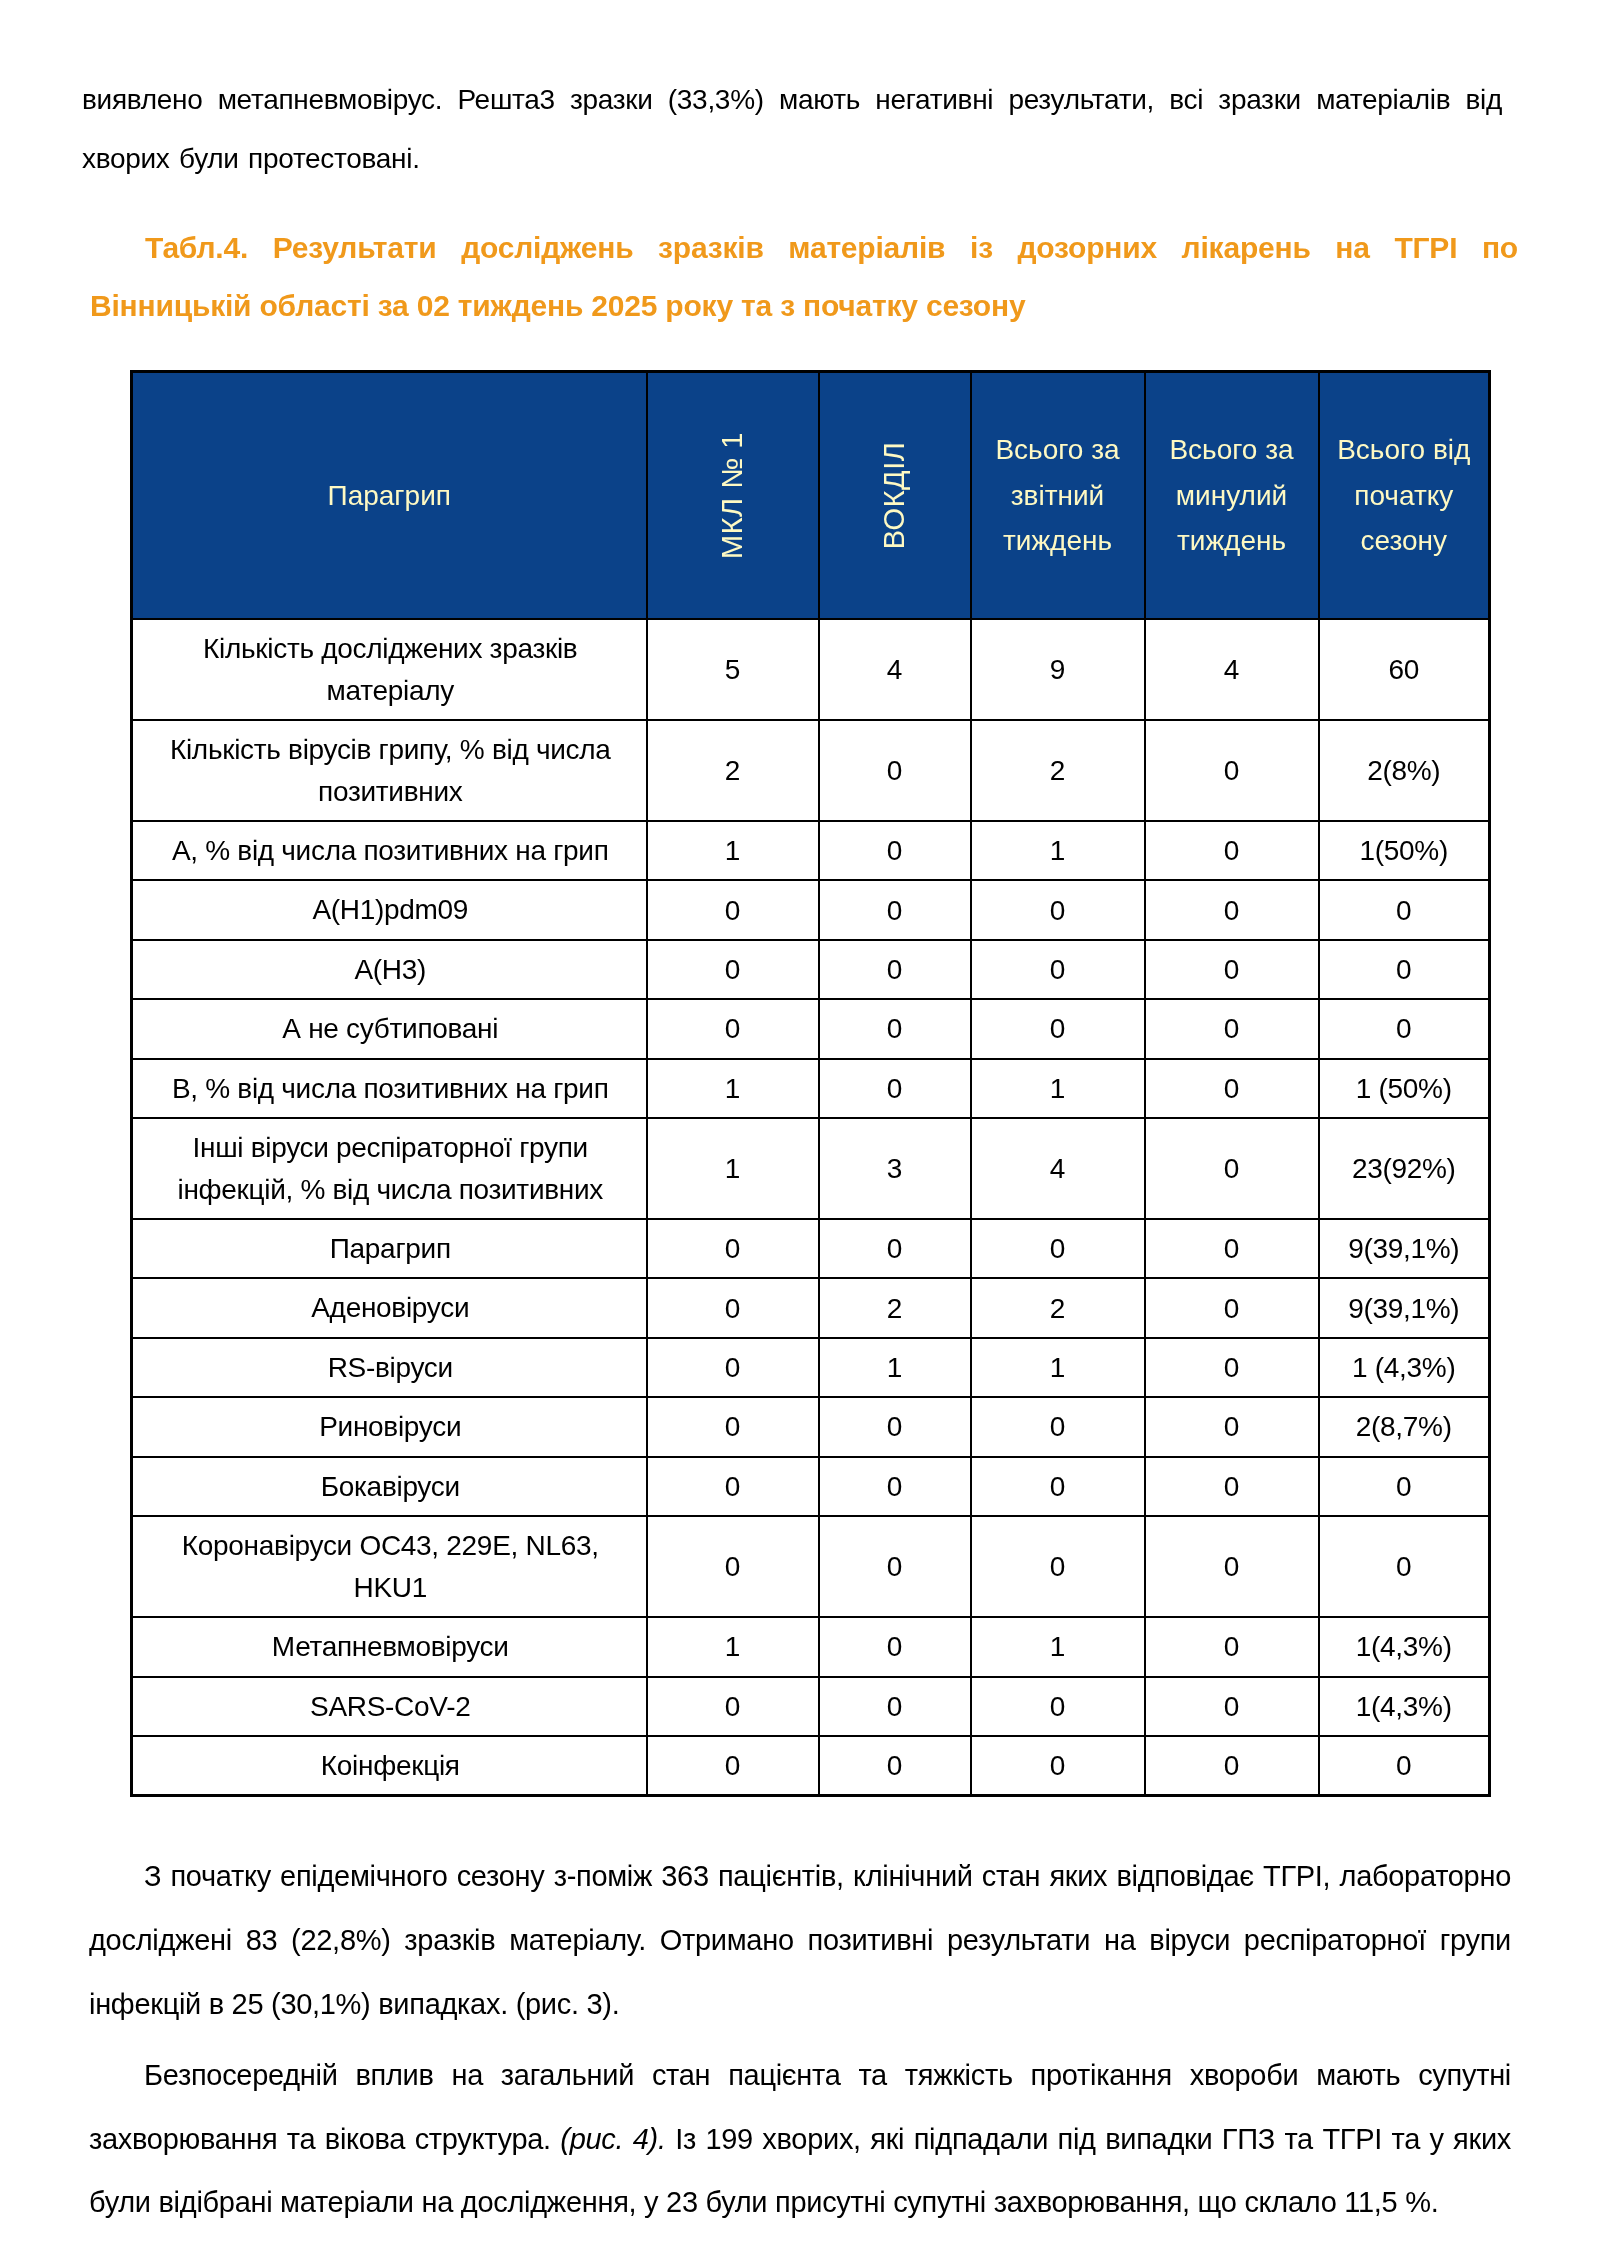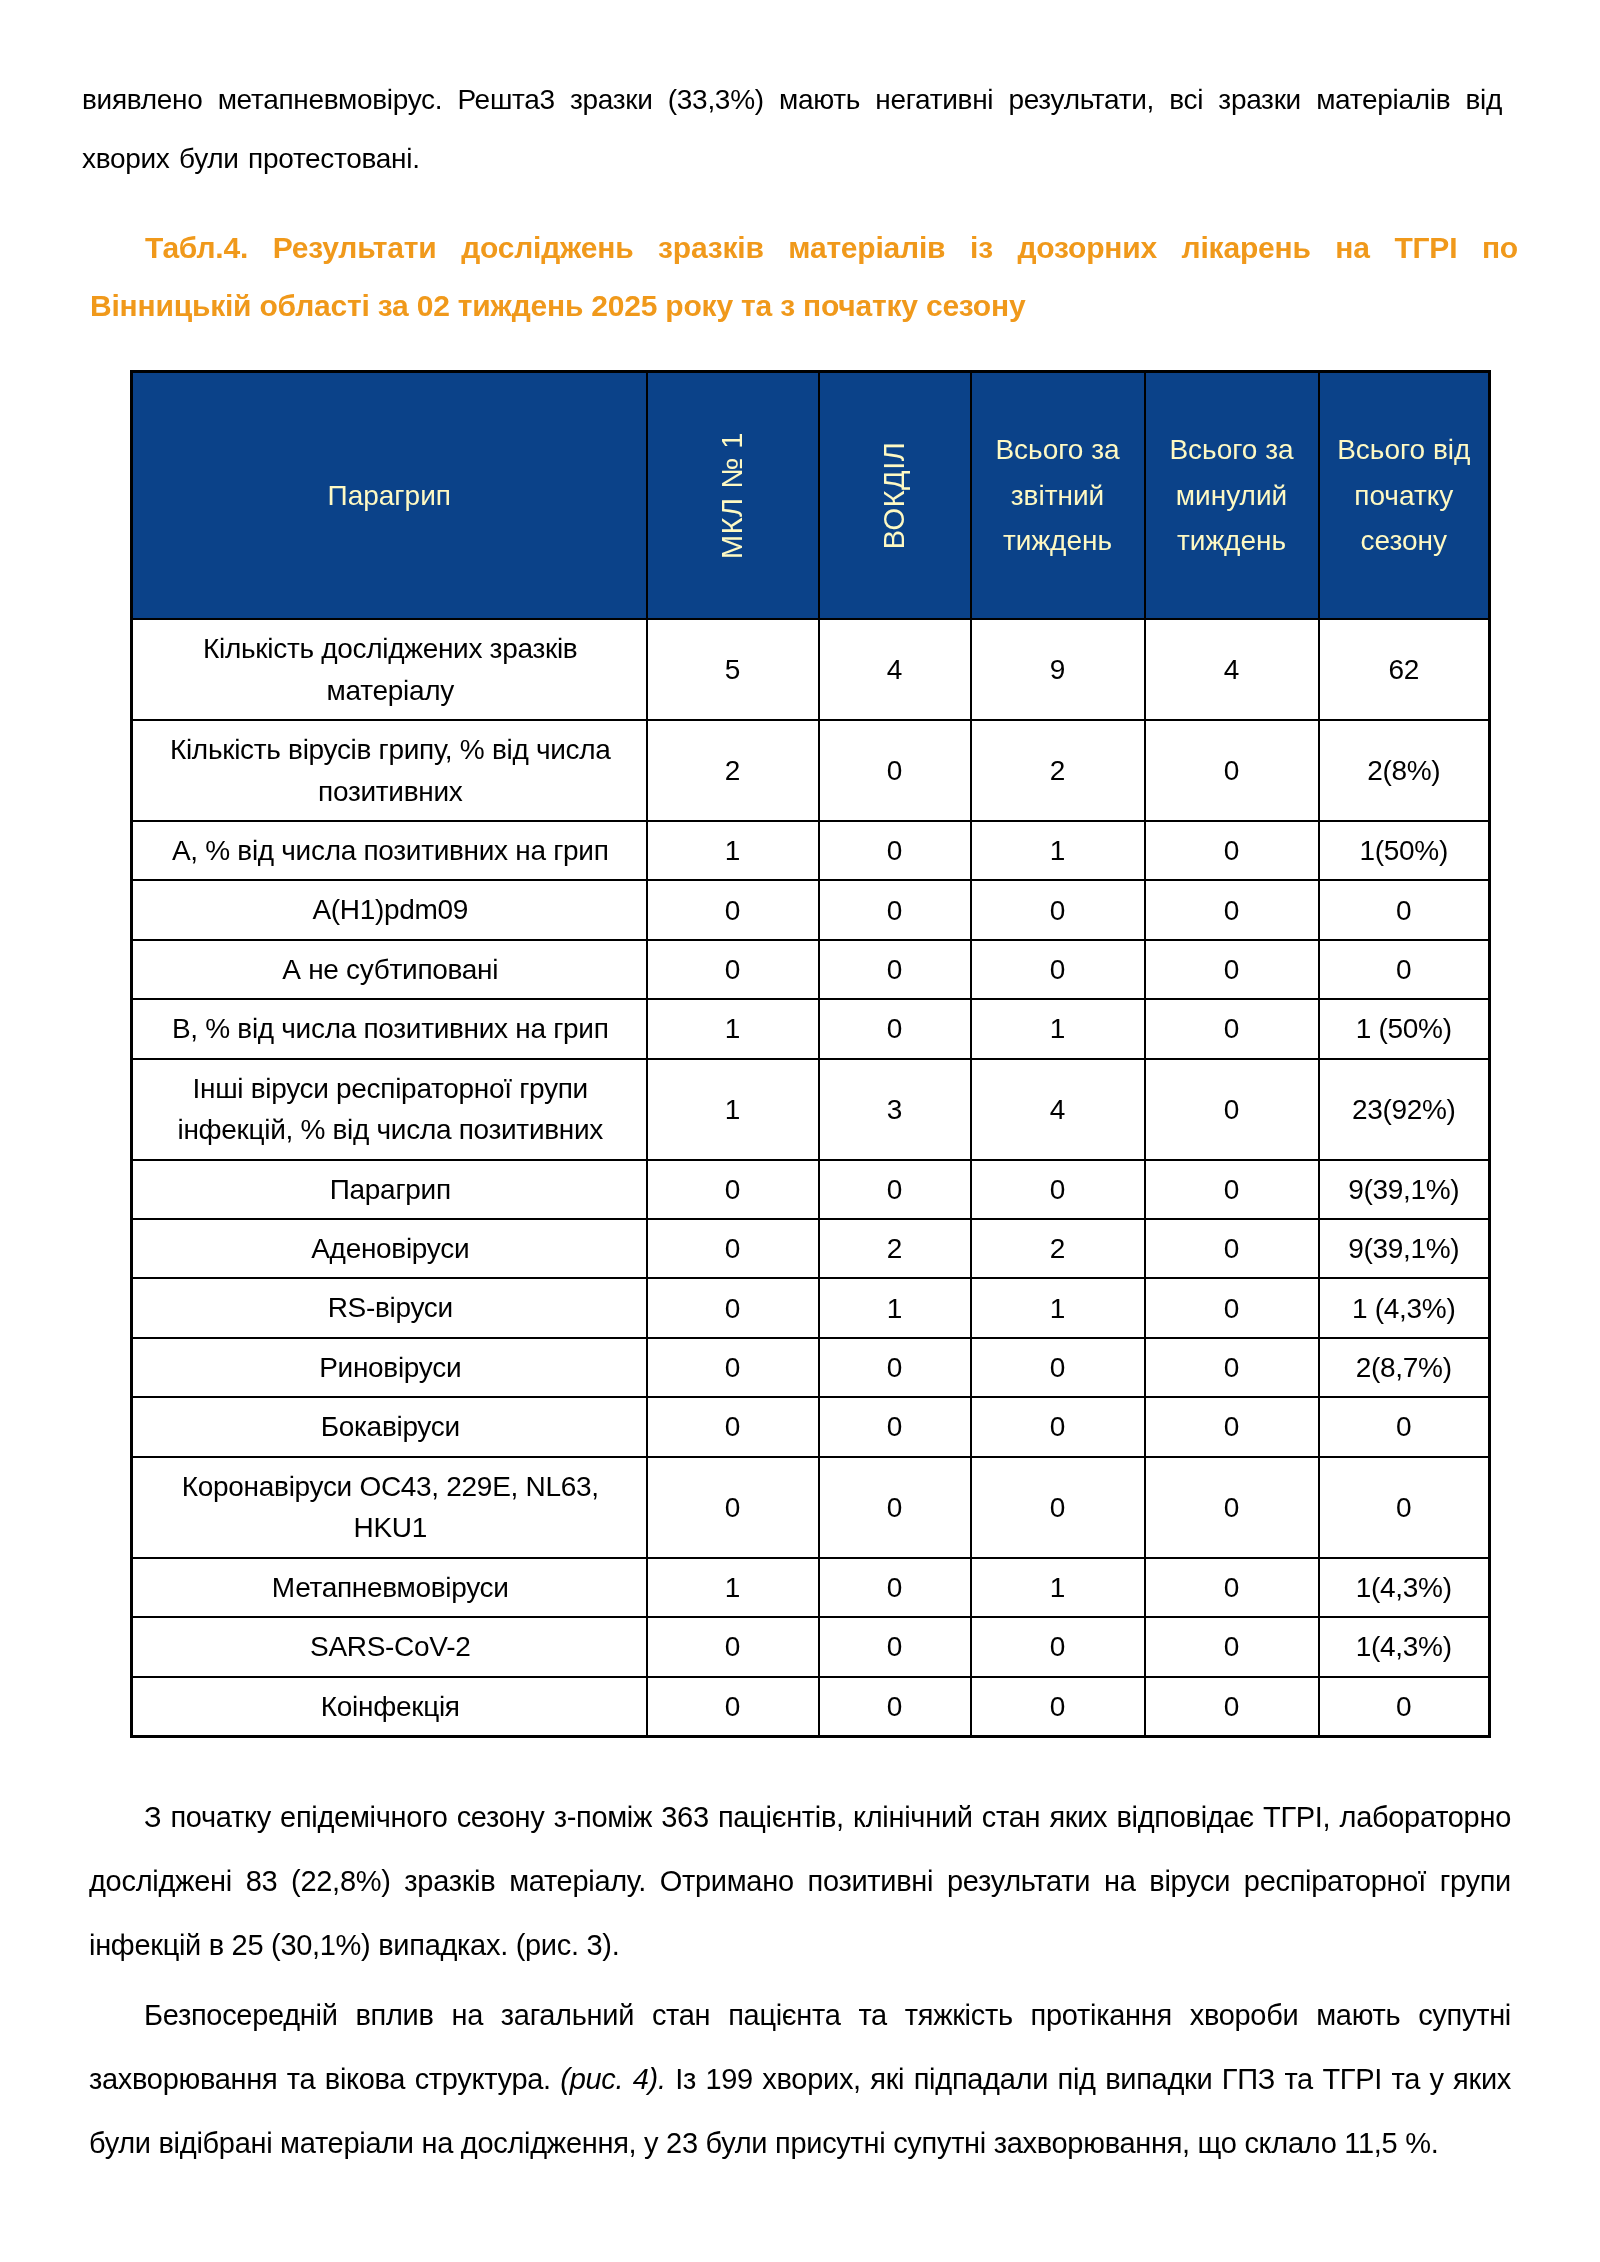--- a/index.html
+++ b/index.html
@@ -136,40 +136,48 @@
         </th>
       </tr>
     </thead>
     <tbody>
         <tr>
       <td class="c-label">Кількість досліджених зразків матеріалу</td>
       <td class="c-val">5</td>
       <td class="c-val">4</td>
       <td class="c-val">9</td>
       <td class="c-val">4</td>
-      <td class="c-val">62</td>
+      <td class="c-val">60</td>
     </tr>
         <tr>
       <td class="c-label">Кількість вірусів грипу, % від числа позитивних</td>
       <td class="c-val">2</td>
       <td class="c-val">0</td>
       <td class="c-val">2</td>
       <td class="c-val">0</td>
       <td class="c-val">2(8%)</td>
     </tr>
         <tr>
       <td class="c-label">А, % від числа позитивних на грип</td>
       <td class="c-val">1</td>
       <td class="c-val">0</td>
       <td class="c-val">1</td>
       <td class="c-val">0</td>
       <td class="c-val">1(50%)</td>
     </tr>
         <tr>
       <td class="c-label">A(H1)pdm09</td>
+      <td class="c-val">0</td>
+      <td class="c-val">0</td>
+      <td class="c-val">0</td>
+      <td class="c-val">0</td>
+      <td class="c-val">0</td>
+    </tr>
+        <tr>
+      <td class="c-label">A(H3)</td>
       <td class="c-val">0</td>
       <td class="c-val">0</td>
       <td class="c-val">0</td>
       <td class="c-val">0</td>
       <td class="c-val">0</td>
     </tr>
         <tr>
       <td class="c-label">А не субтиповані</td>
       <td class="c-val">0</td>
       <td class="c-val">0</td>

